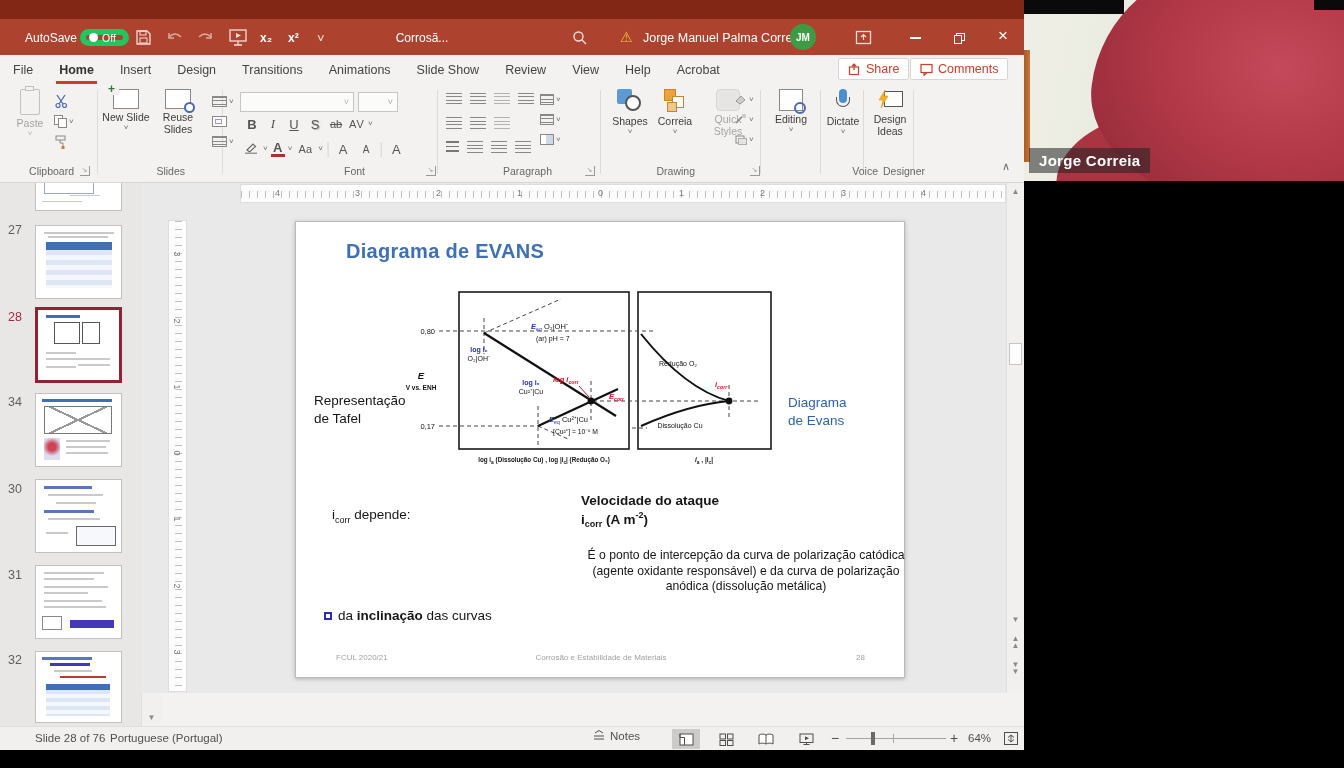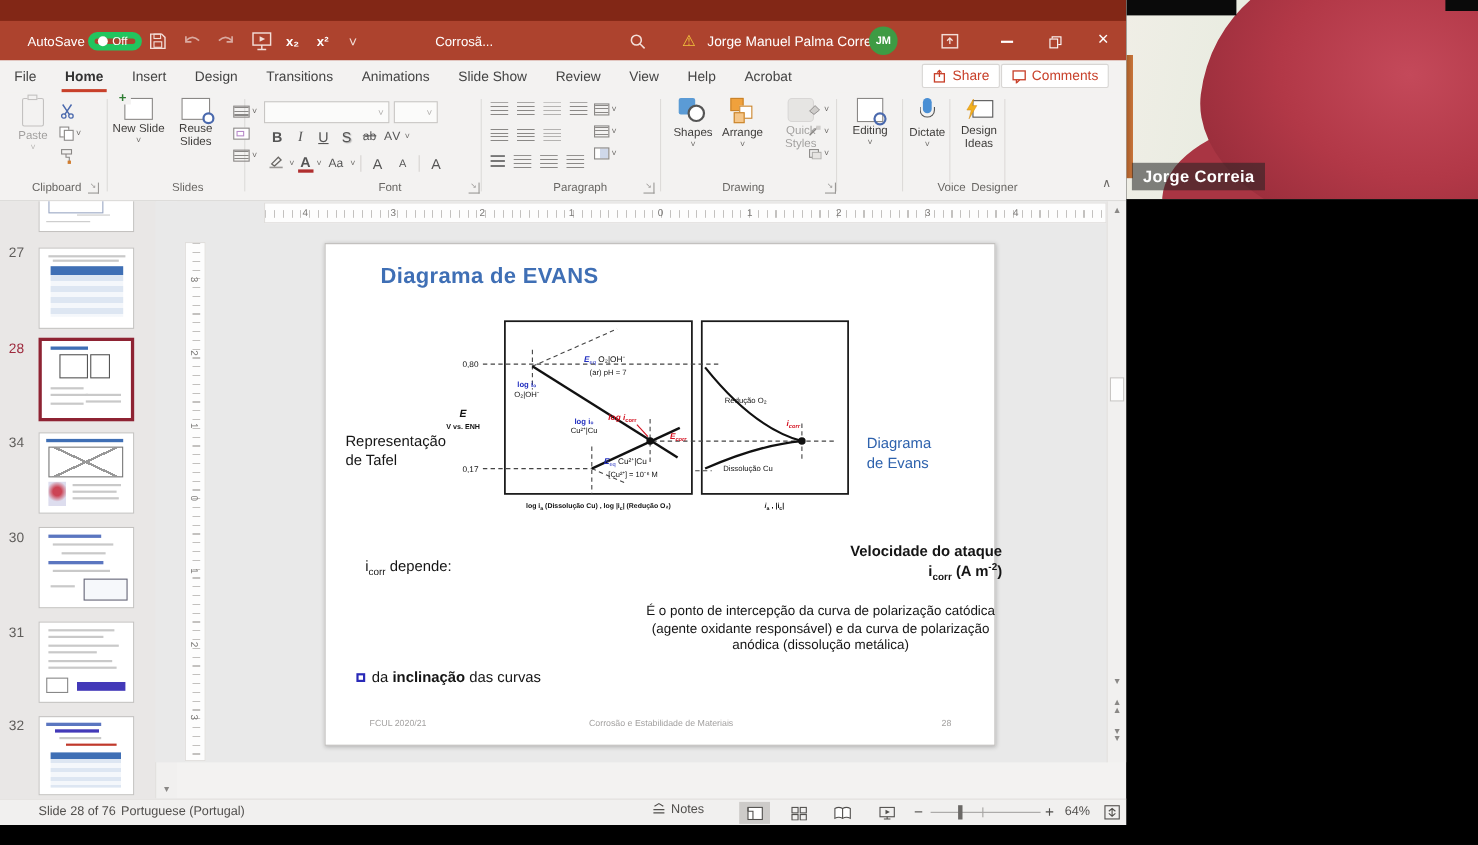--- a/index.html
+++ b/index.html
@@ -333,21 +333,21 @@
         </div>
         <span class="lbl">Shapes</span>
         <span class="caret">˅</span>
       </div>
       <div class="bigbtn" style="left:652px;width:46px">
         <div style="position:relative;width:26px;height:24px">
           <div style="position:absolute;left:2px;top:0;width:12px;height:12px;background:#f0a13c;border:1px solid #c9832a"></div>
           <div style="position:absolute;left:10px;top:7px;width:12px;height:12px;background:#fff;border:1px solid #c9832a"></div>
           <div style="position:absolute;left:5px;top:13px;width:10px;height:10px;background:#f5c689;border:1px solid #c9832a"></div>
         </div>
-        <span class="lbl">Arrange</span>
+        <span class="lbl">Correia</span>
         <span class="caret">˅</span>
       </div>
       <div class="bigbtn disabled" style="left:700px;width:56px">
         <div style="width:24px;height:22px;background:#d8d6d4;border-radius:4px;border:1px solid #b8b6b4"></div>
         <span class="lbl">Quick Styles</span>
       </div>
 
       <div class="minicol" style="left:734px;top:10px;gap:9px">
         <div class="minirow">
             <svg width="13" height="11" viewBox="0 0 13 11">
@@ -569,21 +569,21 @@
         <div>Diagrama</div>
           <div>de Evans</div>
       </div>
 
       <div class="s-text" style="left:36px;top:284px"><span>i</span><sub class="sm">corr</sub><span> depende:</span></div>
 
       <div class="s-text" style="left:28px;top:385px;width:230px">
         <span class="bullet-sq"></span><span>da </span><b>inclinação</b><span> das curvas</span>
       </div>
 
-      <div class="s-text" style="left:285px;top:270px;width:330px;text-align:right;font-weight:bold">
+      <div class="s-text" style="left:285px;top:270px;width:330px;text-align:left;font-weight:bold">
         <div>Velocidade do ataque</div>
         <div><span>i</span><sub class="sm">corr</sub><span> (A m</span><sup class="sm">-2</sup><span>)</span></div>
       </div>
       <div class="s-text" style="left:283px;top:326px;width:334px;text-align:center;font-size:12.2px;line-height:1.28">É o ponto de intercepção da curva de polarização catódica (agente oxidante responsável) e da curva de polarização anódica (dissolução metálica)</div>
 
       <span class="footer" style="left:40px">FCUL 2020/21</span>
       <span class="footer" style="left:200px;width:210px;text-align:center">Corrosão e Estabilidade de Materiais</span>
       <span class="footer" style="left:560px">28</span>
     </div>
 

